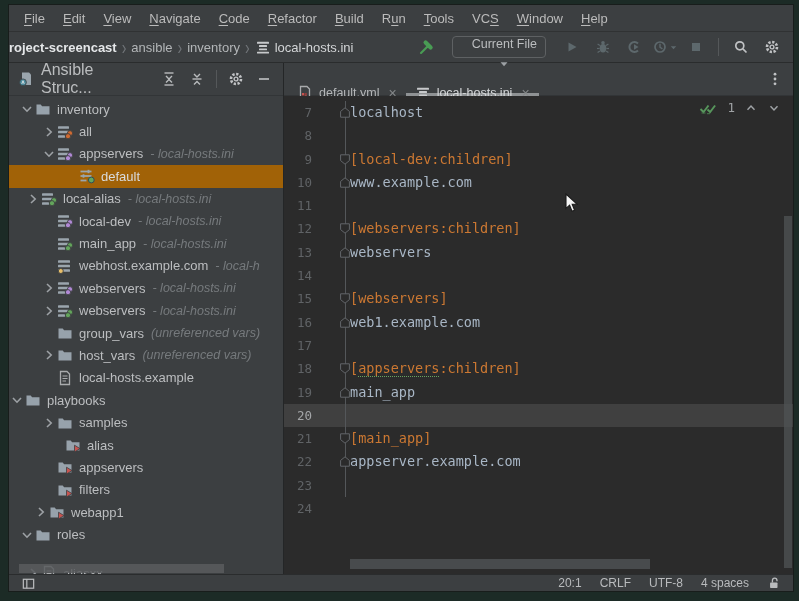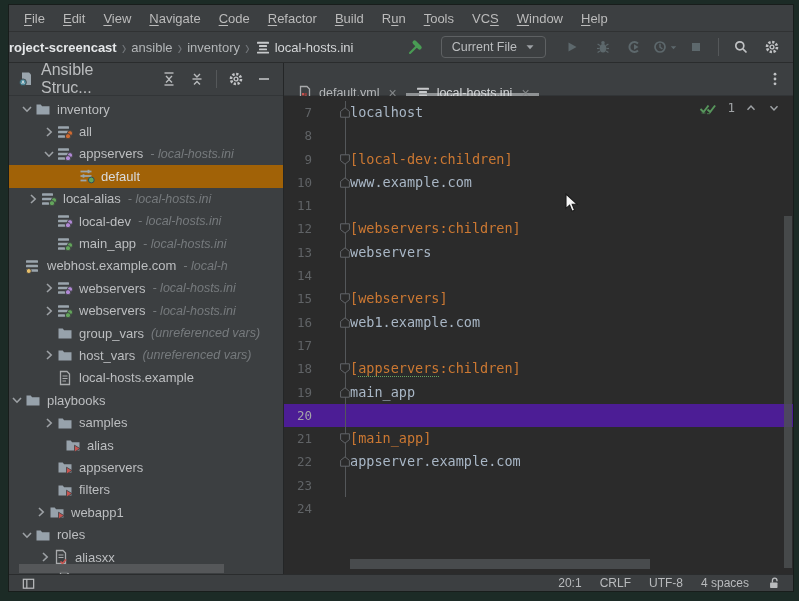--- a/index.html
+++ b/index.html
@@ -19,21 +19,21 @@
   .navbar { height:31px; flex:0 0 31px; display:flex; align-items:center;
             border-bottom:1px solid #2a2c2d; padding-right:10px; }
   .crumbs { display:flex; align-items:center; white-space:nowrap; overflow:hidden; }
   .crumb { color:#b3b6b8; font-size:13px; }
   .crumb.bold { color:#e5e7e9; font-weight:700; }
   .crumb-sep { color:#707478; font-size:14px; margin:0 5px; transform:scaleY(1.4); display:inline-block; }
   .crumb-file { color:#d3d5d7; font-size:13px; margin-left:4px; }
   .nav-controls { margin-left:auto; display:flex; align-items:center; gap:9px; }
   .tbtn { width:22px; height:22px; display:flex; align-items:center; justify-content:center; }
   .runcfg { display:flex; align-items:center; gap:6px; border:1px solid #5e6163; border-radius:4px;
-            height:22px; padding:0 8px 0 10px; margin:0 6px; }
+            height:22px; padding:0 8px 0 19px; margin:0 6px;flex-direction:column; }
   .runcfg span.lbl { color:#bbbdbf; font-size:12.5px; }
   .vsep { width:1px; height:18px; background:#55585a; margin:0 2px; }
   .icn { display:inline-flex; align-items:center; justify-content:center; }
 
   
   .main { flex:1 1 auto; display:flex; min-height:0; }
   .left-panel { width:275px; flex:0 0 275px; display:flex; flex-direction:column; border-right:1px solid #242627; }
   .tool-header { height:33px; flex:0 0 33px; display:flex; align-items:center; gap:7px;
                  padding:0 9px; border-bottom:1px solid #323537; }
   .tool-title { color:#bbbdbf; font-size:16px; margin-right:10px; }
@@ -55,21 +55,21 @@
             border-bottom:1px solid #323537; }
   .tab { display:flex; align-items:center; gap:6px; padding:0 9px; font-size:12.5px; color:#b4b6b8;
          border-bottom:3px solid transparent;margin-top:30px; }
   .tab.active { background:#4a4e51; border-bottom-color:#8f9294; color:#d6d8da; }
   .tab .close { color:#85888a; font-size:14px; margin-left:3px; line-height:1; }
   .tab-kebab { margin-left:auto; align-self:center; margin-right:10px; }
 
   .code-area { flex:1; position:relative; background:#2b2b2b; overflow:hidden; padding-top:5px;
                font-family:"DejaVu Sans Mono", monospace; }
   .cline { display:flex; height:23.3px; line-height:23.3px; position:relative; }
-  .cline.cur { background:#4c1d95; }
+  .cline.cur { background:#404040; }
   .lnum { width:28px; flex:0 0 28px; text-align:right; color:#606366; font-size:12.5px;
           font-family:"DejaVu Sans Mono", monospace; }
   .cline.cur .lnum { color:#a4a6a8; }
   .mcol { width:38px; flex:0 0 38px; position:relative; }
   .mline { position:absolute; left:33px; top:0; bottom:0; width:1px; background:#54575a; }
   .mk { position:absolute; left:28px; top:6px; width:10px; height:11px; display:inline-flex; }
   .ctext { font-size:13.5px; white-space:pre; }
   .ctext.host { color:#a9b7c6; }
   .ctext.section { color:#cc7832; }
   .typo { border-bottom:1.5px dotted #67a35f; }
@@ -396,21 +396,21 @@
                   </g>
                   <g fill="#63a55b" stroke="#3c3f41" stroke-width="0.9">
                     <circle cx="13" cy="9.2" r="2.6"></circle>
                     <circle cx="11" cy="12.2" r="2.6"></circle>
                   </g>
                 </svg>
               </span>
               <span class="tlabel">main_app</span>
               <span class="tsfx">- local-hosts.ini</span>
             </div>
-            <div class="trow" style="">
+            <div class="trow" style="padding-left: 32px;">
               <span class="chv"></span>
               <span class="ticon">
                 <svg width="16" height="16" viewBox="0 0 16 16">
                   <g fill="#9aa5ad">
                     <rect x="1" y="2.2" width="12" height="2.6" rx="0.6"></rect>
                     <rect x="1" y="6.7" width="12" height="2.6" rx="0.6"></rect>
                     <rect x="1" y="11.2" width="12" height="2.6" rx="0.6"></rect>
                   </g>
                   <circle cx="3.8" cy="13" r="2.5" fill="#e8bf6a" stroke="#3c3f41" stroke-width="0.9"></circle>
                 </svg>
@@ -572,21 +572,21 @@
                   <path d="M4 6l4 4.2L12 6" stroke="#9da1a5" stroke-width="1.6" fill="none"></path>
                 </svg>
               </span>
               <span class="ticon">
                 <svg width="16" height="16" viewBox="0 0 16 16">
                   <path d="M1.5 3.5 H5.7 L7.1 5.3 H14.5 V13.5 H1.5 Z" fill="#97a2ab"></path>
                 </svg>
               </span>
               <span class="tlabel">roles</span>
             </div>
-            <div class="trow" style="padding-left: 28px;">
+            <div class="trow" style="padding-left: 16px; margin-top: 16px;">
               <span class="chv">
                 <svg width="16" height="16" viewBox="0 0 16 16">
                   <path d="M6 4l4.2 4L6 12" stroke="#9da1a5" stroke-width="1.6" fill="none"></path>
                 </svg>
               </span>
               <span class="ticon">
                 <svg width="16" height="16" viewBox="0 0 16 16">
                   <path d="M3.5 1.5 H10 L12.5 4 V14.5 H3.5 Z" fill="none" stroke="#a9abad" stroke-width="1.3"></path>
                   <path d="M5.5 6h5M5.5 8.5h5" stroke="#a9abad" stroke-width="1.1"></path>
                   <path d="M7.5 12.5 l2 2 3.5-4" stroke="#c75450" stroke-width="1.7" fill="none"></path>

